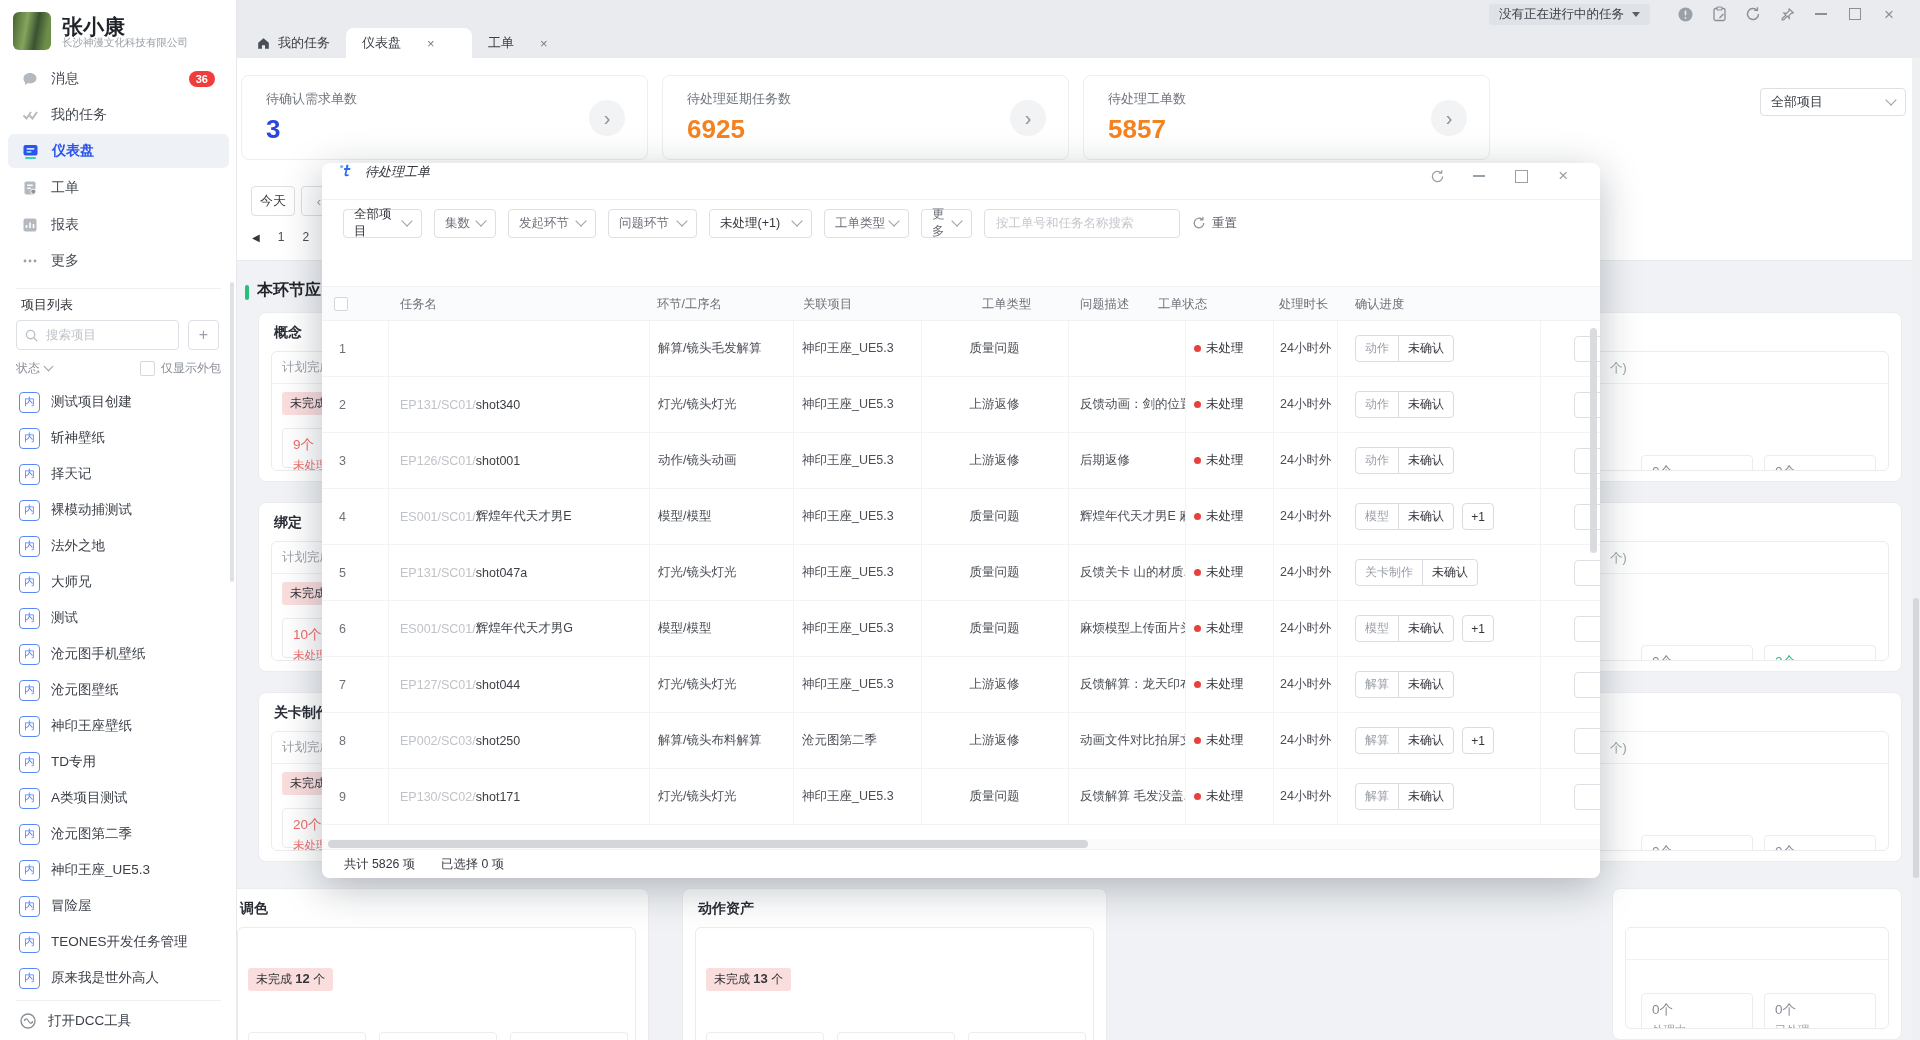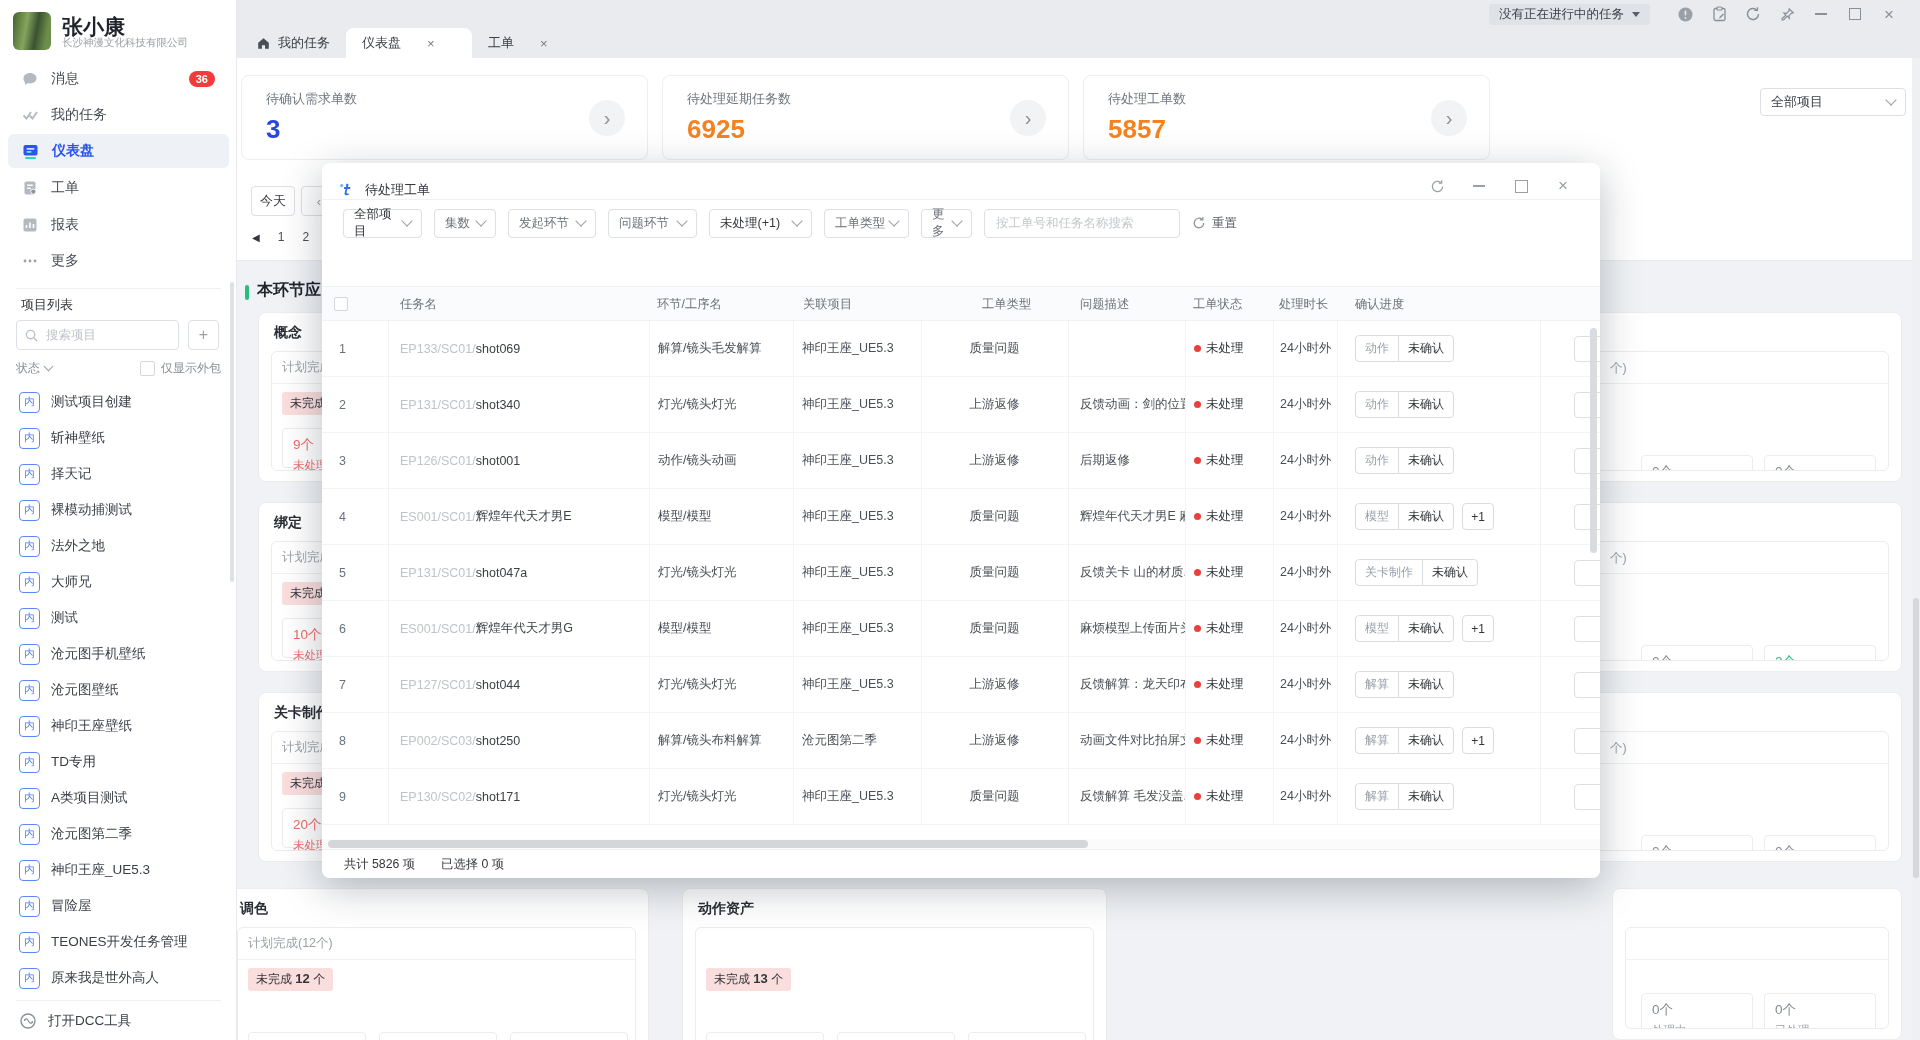--- a/index.html
+++ b/index.html
@@ -62,21 +62,21 @@
   .cbx{width:13px;height:13px;border:1px solid #d4d7db;border-radius:2px;background:#fff;margin:0 6px 0 auto;}
   .sb-proj{position:absolute;left:8px;width:221px;height:36px;display:flex;align-items:center;gap:11px;padding:0 11px;box-sizing:border-box;font-size:13.5px;color:#3a3f47;white-space:nowrap;}
   .sb-tag{flex:none;width:19px;height:19px;border:1px solid #5b8af5;color:#4a7cf5;border-radius:4px;font-size:10.5px;display:flex;align-items:center;justify-content:center;}
   .sb-dcc{position:absolute;left:8px;top:1006px;width:221px;height:30px;display:flex;align-items:center;gap:11px;padding:0 11px;box-sizing:border-box;font-size:13.5px;color:#3a3f47;}
   .sb-scroll{position:absolute;left:230px;top:282px;width:4px;height:300px;background:#dfe1e5;border-radius:2px;}
   
   #pagescroll{left:1912px;top:58px;width:8px;height:982px;background:#eef0f2;z-index:2;}
   #pagescroll .thumb{position:absolute;left:1px;top:540px;width:6px;height:280px;background:#d5d7da;border-radius:3px;}
   
   #modal{left:322px;top:163px;width:1278px;height:715px;background:#fff;border-radius:8px;box-shadow:0 10px 40px rgba(15,25,40,.28);z-index:10;overflow:hidden;}
-  .m-titlebar{position:absolute;left:0;top:0;right:0;height:37px;border-bottom:1px solid #f0f1f3;display:flex;align-items:flex-end;padding:0 16px;box-sizing:border-box;gap:10px;}
+  .m-titlebar{position:absolute;left:0;top:0;right:0;height:37px;border-bottom:1px solid #f0f1f3;display:flex;align-items:flex-start;padding:0 16px;box-sizing:border-box;gap:10px;font-style:italic;}
   .m-title{font-size:13px;color:#33363c;}
   .m-winctl{margin-left:auto;display:flex;align-items:center;gap:0;}
   .m-ic{width:42px;height:26px;display:flex;align-items:center;justify-content:center;color:#9aa0a8;}
   .m-filters{position:absolute;left:0;top:37px;right:0;height:46px;display:flex;align-items:center;padding-left:21px;gap:12px;box-sizing:border-box;}
   .fbtn{height:29px;border:1px solid #dcdfe3;border-radius:4px;background:#fff;display:flex;align-items:center;justify-content:space-between;padding:0 10px;font-size:12.5px;color:#6b7078;box-sizing:border-box;flex:none;}
   .fbtn.dark{color:#33363c;}
   .m-search{width:196px;height:29px;border:1px solid #dcdfe3;border-radius:4px;box-sizing:border-box;display:flex;align-items:center;padding:0 9px;flex:none;}
   .m-search input{border:none;outline:none;width:100%;font-size:12.5px;font-family:inherit;color:#33363c;}
   .m-search input::placeholder{color:#c4c8cd;}
   .m-reset{display:flex;align-items:center;gap:6px;font-size:12.5px;color:#55595f;flex:none;}
@@ -248,21 +248,20 @@
           <div class="cnt">20个</div>
           <div class="lbl">未处理</div>
         </div>
       </div>
     </div>
   </div>
 <div id="bottomcards">
     <div class="dash-card" style="left: 224px; top: 888px; width: 425px; height: 220px;">
       <div class="dc-title">调色</div>
       <div class="dc-inner">
-        <div class="dc-plan">计划完成(12个)</div>
         <div class="dc-badge">未完成 <b>12</b> 个</div>
         <div class="mini red" style="left: 10px; top: 104px; width: 118px; height: 62px;"></div>
         <div class="mini " style="left: 141px; top: 104px; width: 118px; height: 62px;"></div>
         <div class="mini " style="left: 272px; top: 104px; width: 118px; height: 62px;"></div>
       </div>
     </div>
     <div class="dash-card" style="left: 682px; top: 888px; width: 425px; height: 220px;">
       <div class="dc-title">动作资产</div>
       <div class="dc-inner">
         <div class="dc-badge">未完成 <b>13</b> 个</div>
@@ -563,40 +562,36 @@
     </div>
 
 
   <div class="m-thead" id="m-thead">
     <span class="h-cbx"></span>
   <span class="th" style="left: 78px;">任务名</span>
       <span class="th" style="left: 335px;">环节/工序名</span>
       <span class="th" style="left: 481px;">关联项目</span>
       <span class="th" style="left: 660px;">工单类型</span>
       <span class="th" style="left: 758px;">问题描述</span>
-      <span class="th" style="left: 871px;">工单状态</span>
+      <span class="th" style="left: 836px;">工单状态</span>
       <span class="th" style="left: 957px;">处理时长</span>
       <span class="th" style="left: 1033px;">确认进度</span>
     </div>
   <div class="m-tbody" id="m-tbody">
       <div class="trow">
         <div class="vline" style="left: 66px;"></div>
         <div class="vline" style="left: 327px;"></div>
         <div class="vline" style="left: 471px;"></div>
         <div class="vline" style="left: 599px;"></div>
         <div class="vline" style="left: 746px;"></div>
         <div class="vline" style="left: 863px;"></div>
         <div class="vline" style="left: 951px;"></div>
         <div class="vline" style="left: 1015px;"></div>
         <div class="vline" style="left: 1218px;"></div>
         <div class="cell cc0">1</div>
-        <div class="cell cc1">
-          <span class="pfx">EP133/SC01/</span>
-          <span class="nm">shot069</span>
-        </div>
         <div class="cell cc2">解算/镜头毛发解算</div>
         <div class="cell cc3">神印王座_UE5.3</div>
         <div class="cell cc4">质量问题</div>
         <div class="cell cc5"></div>
         <div class="cell cc6">
           <span class="dot"></span>
           <span>未处理</span>
         </div>
         <div class="cell cc7">24小时外</div>
         <div class="cell cc8">

